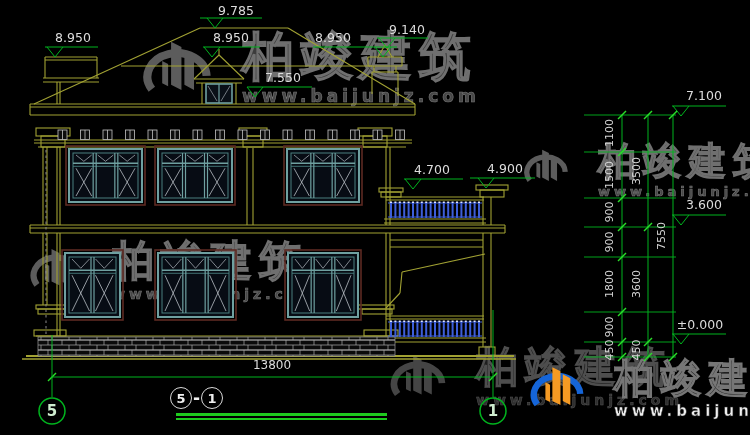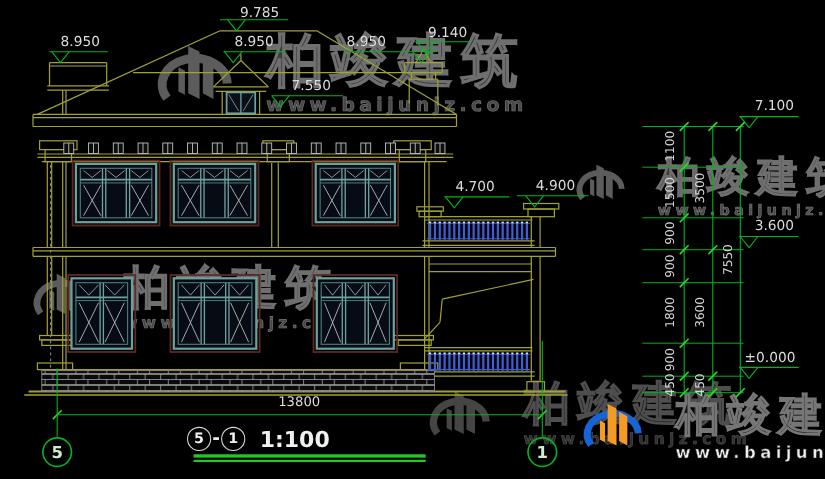--- a/index.html
+++ b/index.html
@@ -521,17 +521,16 @@
     <circle cx="52" cy="411" r="13" fill="none" stroke="#00b41e" stroke-width="1.5"></circle>
     <circle cx="493" cy="411" r="13" fill="none" stroke="#00b41e" stroke-width="1.5"></circle>
     <text class="bub" x="52" y="416">5</text>
     <text class="bub" x="493" y="416">1</text>
   </svg>
 
   <div id="titlebar" style="left:170px;top:387px;">
     <span class="tcirc">5</span>
     <span class="tdash">-</span>
     <span class="tcirc">1</span>
-    <span class="tscale">1:100</span>
   </div>
   <div class="tuline" id="uline1" style="top: 413px; height: 3px; background: rgb(30, 203, 30);"></div>
   <div class="tuline" id="uline2" style="top: 418px; height: 1.5px; background: rgb(30, 203, 30);"></div>
 </div>
 
 </body></html>

